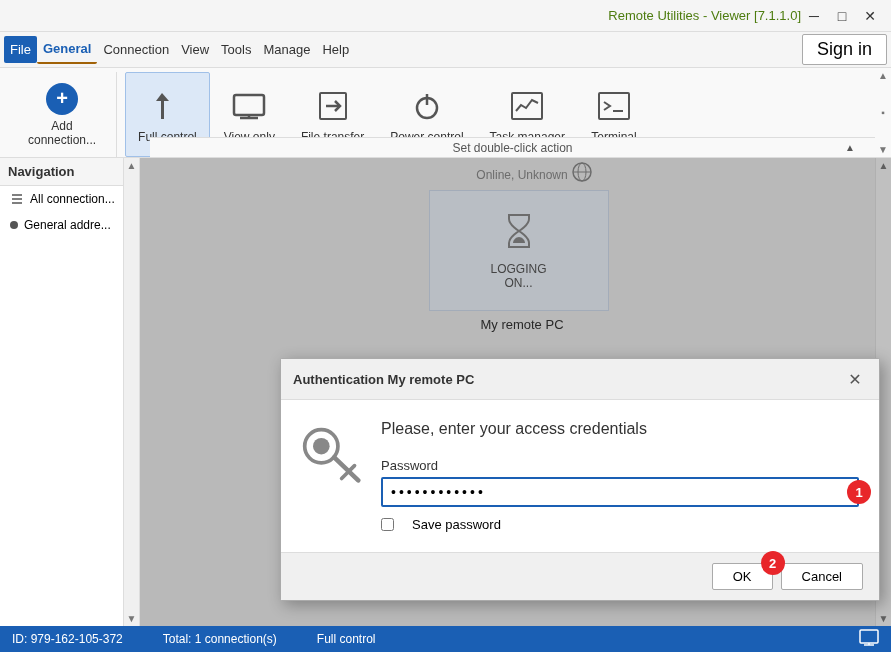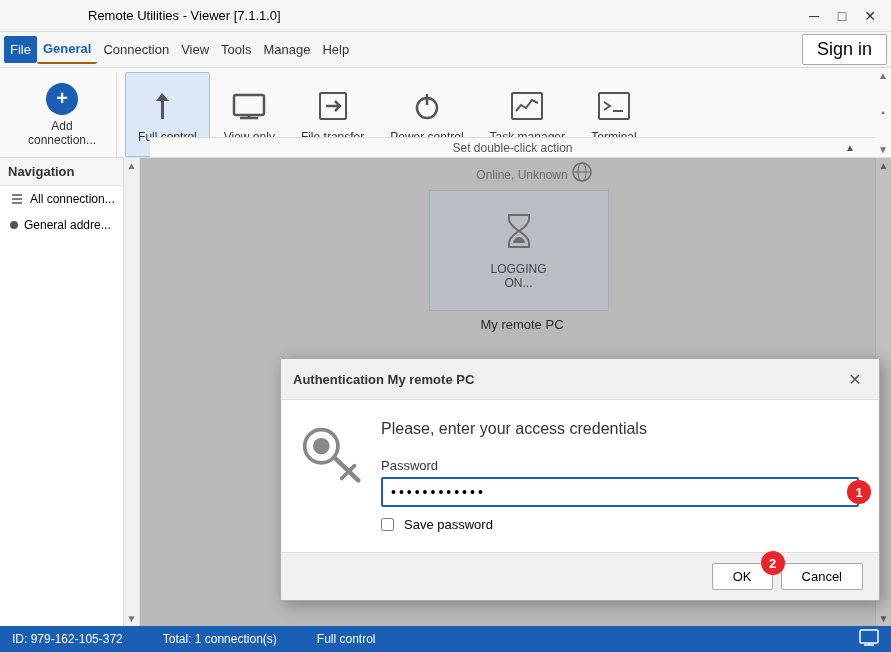--- a/index.html
+++ b/index.html
@@ -10,23 +10,23 @@
       background: #f5f5f5;
       height: 32px;
       display: flex;
       align-items: center;
       justify-content: space-between;
       border-bottom: 1px solid #ddd;
       padding: 0 8px;
     }
     .title-text {
       flex: 1;
-      text-align: left;
-      font-size: 13px;
-      color: #000000;
+      text-align: right;
+      font-size: 13px;
+      color: #4d7c0f;
     }
     .title-controls {
       display: flex;
       gap: 2px;
     }
     .title-btn {
       width: 26px;
       height: 20px;
       display: flex;
       align-items: center;
@@ -320,21 +320,21 @@
       padding: 5px 8px;
       border: 2px solid #1a5fb4;
       border-radius: 2px;
       font-size: 14px;
       outline: none;
       letter-spacing: 2px;
     }
     .dialog-checkbox-row {
       display: flex;
       align-items: center;
-      gap: 10px;
+      gap: 18px;
       margin-top: 10px;
     }
     .dialog-footer {
       background: #f0f0f0;
       padding: 10px 16px;
       display: flex;
       justify-content: flex-end;
       gap: 8px;
       border-top: 1px solid #ddd;
     }

